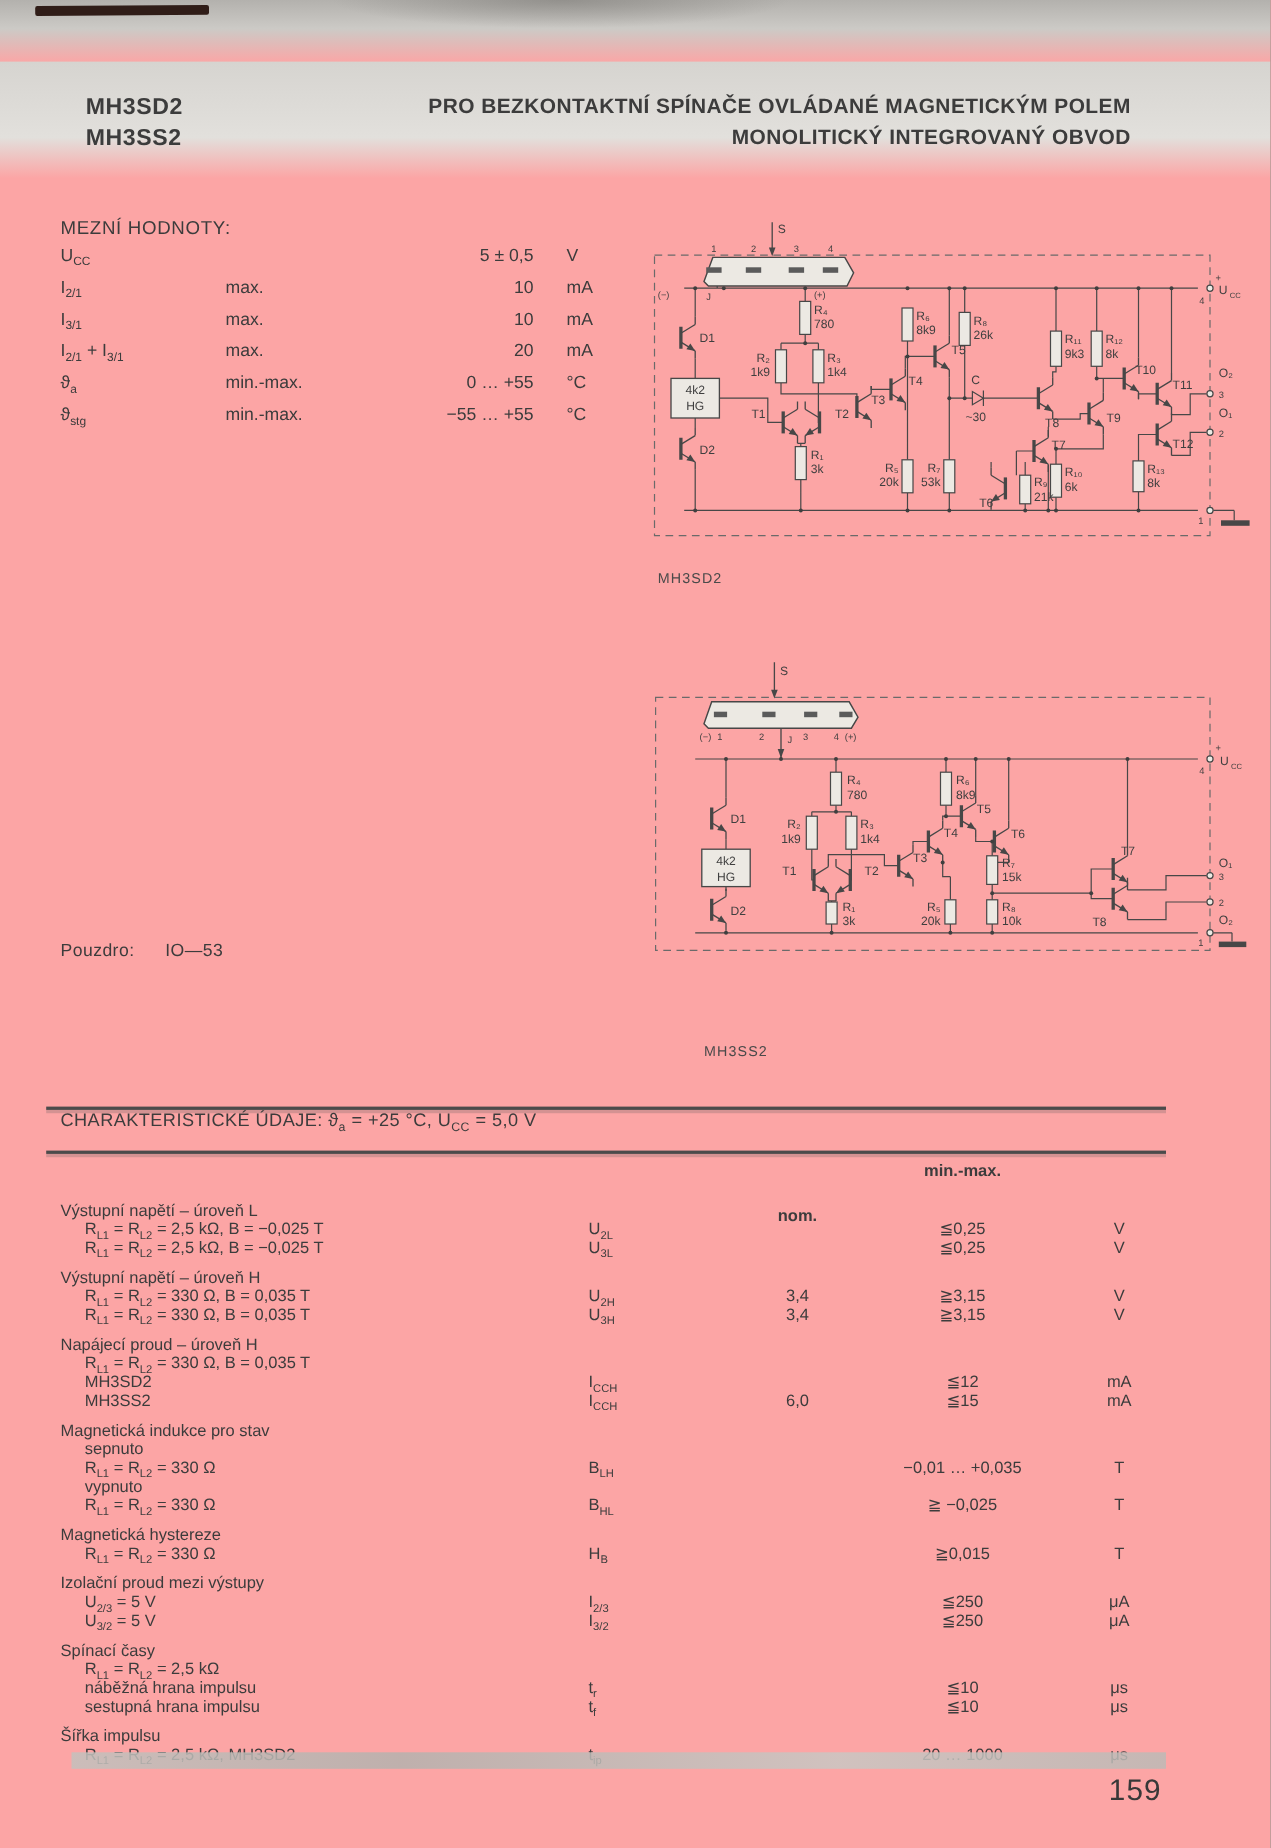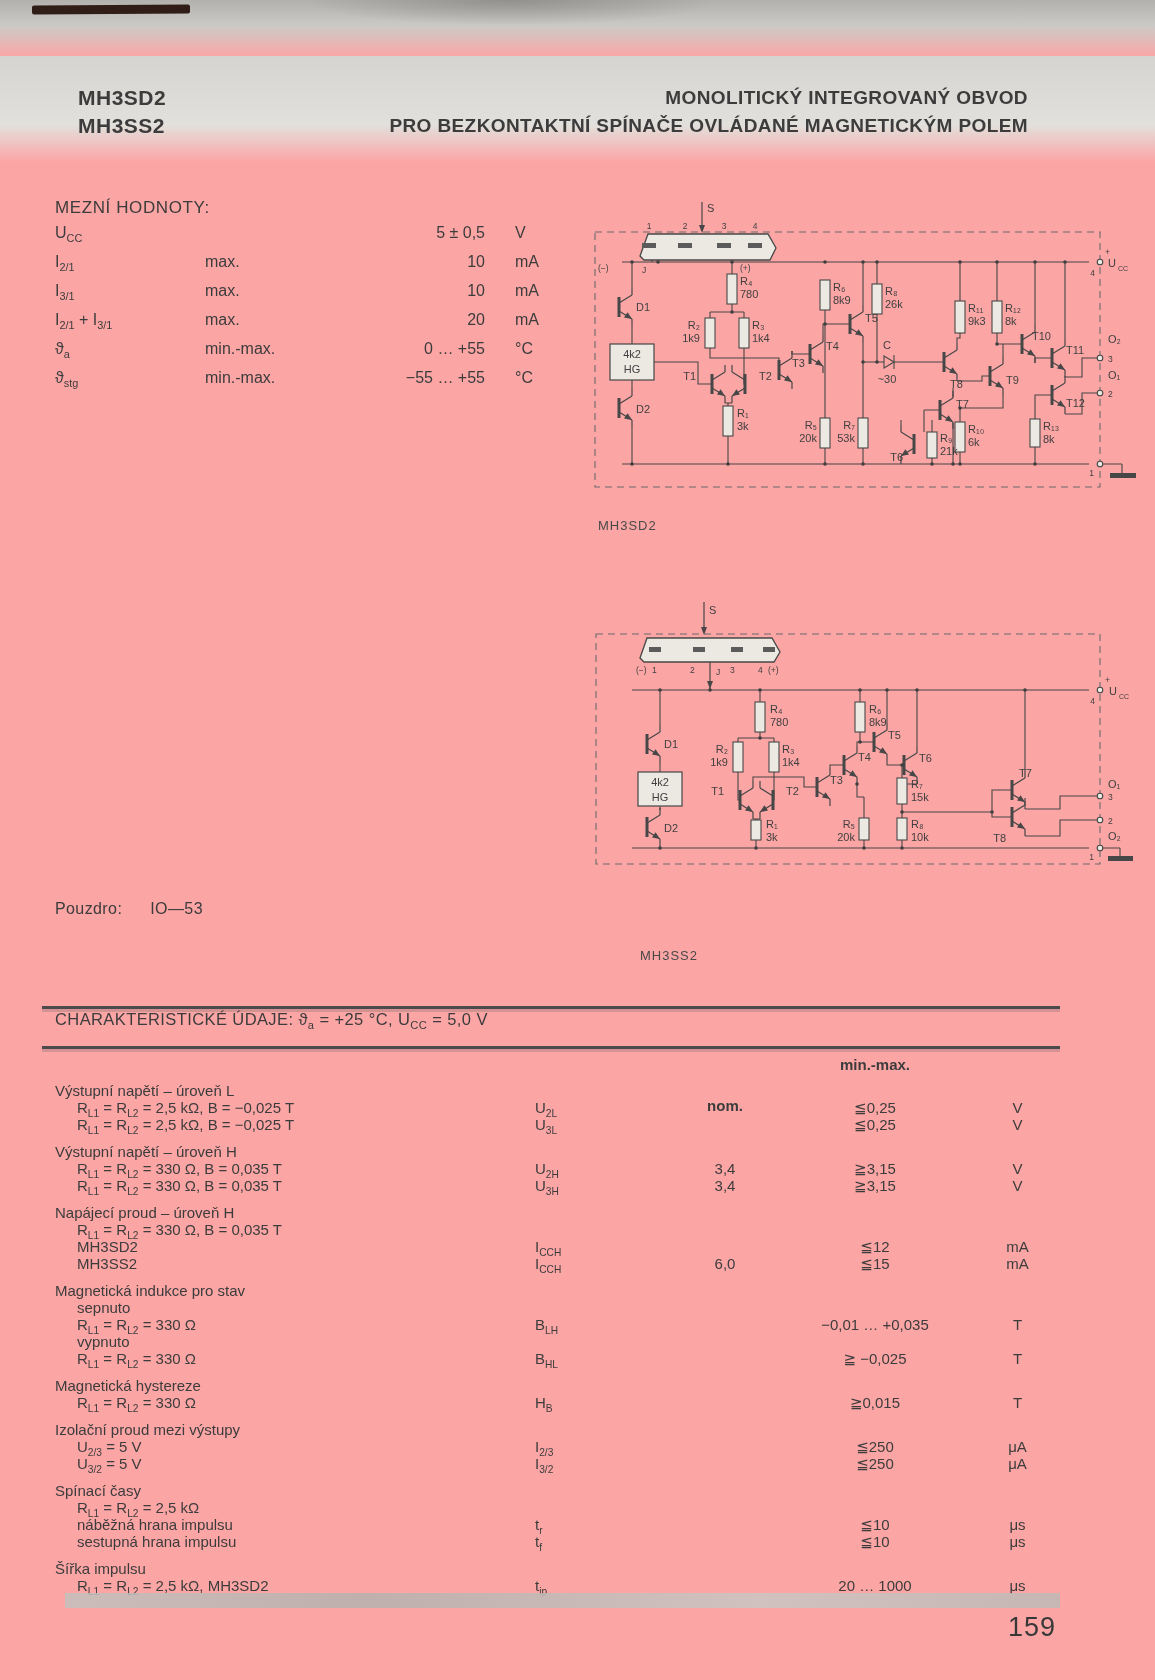--- a/index.html
+++ b/index.html
@@ -24,38 +24,38 @@
 
   .limits { position:absolute; left:55px; top:198px; width:560px; }
   .limits-title { font-size:17px; letter-spacing:.6px; }
   .lrows { margin-top:0; }
   .lrow { display:grid; grid-template-columns:150px 120px 160px 90px; height:29px; line-height:29px;
     font-size:16px; }
   .lrow .lv { text-align:right; }
   .lrow .lu { padding-left:30px; }
   sub { font-size:.68em; }
 
-  .pouzdro { position:absolute; left:55px; top:900px; font-size:16px; letter-spacing:.4px; }
+  .pouzdro { position:absolute; left:55px; top:856px; font-size:16px; letter-spacing:.4px; }
   .pouzdro .pv { margin-left:28px; }
 
   .schem { position:absolute; }
   .schem text { fill:#3f3f3f; font-size:11px; }
   .schem text.sm { font-size:8.5px; }
   .schem text.xs { font-size:7px; }
   .caption { position:absolute; font-size:13px; letter-spacing:1px; color:#4a4a4a; }
 
   .rule { position:absolute; left:42px; width:1018px; height:3px; background:#4b4b4b;
     box-shadow:0 3px 0 rgba(90,90,90,.25); }
   .char-title { position:absolute; left:55px; top:1010px; font-size:16.5px; letter-spacing:.4px; }
   .col-heads { position:absolute; top:1056px; left:0; width:1155px; font-weight:bold; font-size:15px; }
   .col-heads .nomh { position:absolute; left:685px; width:80px; text-align:center;margin-top:41px; }
   .col-heads .mmh { position:absolute; left:765px; width:220px; text-align:center; }
   .char-body { position:absolute; left:55px; top:1082px; width:1000px; font-size:15px; }
   .sec { margin-top:10px; }
-  .sec:first-child { margin-top:0; }
+  .sec:first-child { margin-top:10px; }
   .sec-h { height:17px; line-height:17px; }
   .crow { display:grid; grid-template-columns:480px 150px 80px 220px 65px; height:17px; line-height:17px; }
   .crow .cond { padding-left:22px; }
   .crow .nom, .crow .mm, .crow .unit { text-align:center; }
 
   .bottom-bar { position:absolute; left:65px; top:1593px; width:995px; height:15px; opacity:.85;
     background:linear-gradient(90deg,#c3c1bd,#b4b2ae 30%,#c9c7c3 70%,#bcbab6); }
   .page-num { position:absolute; left:1008px; top:1612px; font-size:27px; letter-spacing:1px; color:#383838; }
 </style>
 </head>
@@ -65,22 +65,22 @@
   <div class="scan-top"></div>
   <div class="scan-blob"></div>
   <div class="streak"></div>
   <div class="header-band"></div>
 
   <div class="part-numbers">
     <div>MH3SD2</div>
     <div>MH3SS2</div>
   </div>
   <div class="doc-title">
+    <div>PRO BEZKONTAKTNÍ SPÍNAČE OVLÁDANÉ MAGNETICKÝM POLEM</div>
     <div>MONOLITICKÝ INTEGROVANÝ OBVOD</div>
-    <div>PRO BEZKONTAKTNÍ SPÍNAČE OVLÁDANÉ MAGNETICKÝM POLEM</div>
   </div>
 
   <div class="limits">
     <div class="limits-title">MEZNÍ HODNOTY:</div>
     <div class="lrows">
       <div class="lrow">
         <span class="lp">U<sub>CC</sub></span>
         <span class="lc"></span>
         <span class="lv">5 ± 0,5</span>
         <span class="lu">V</span>

